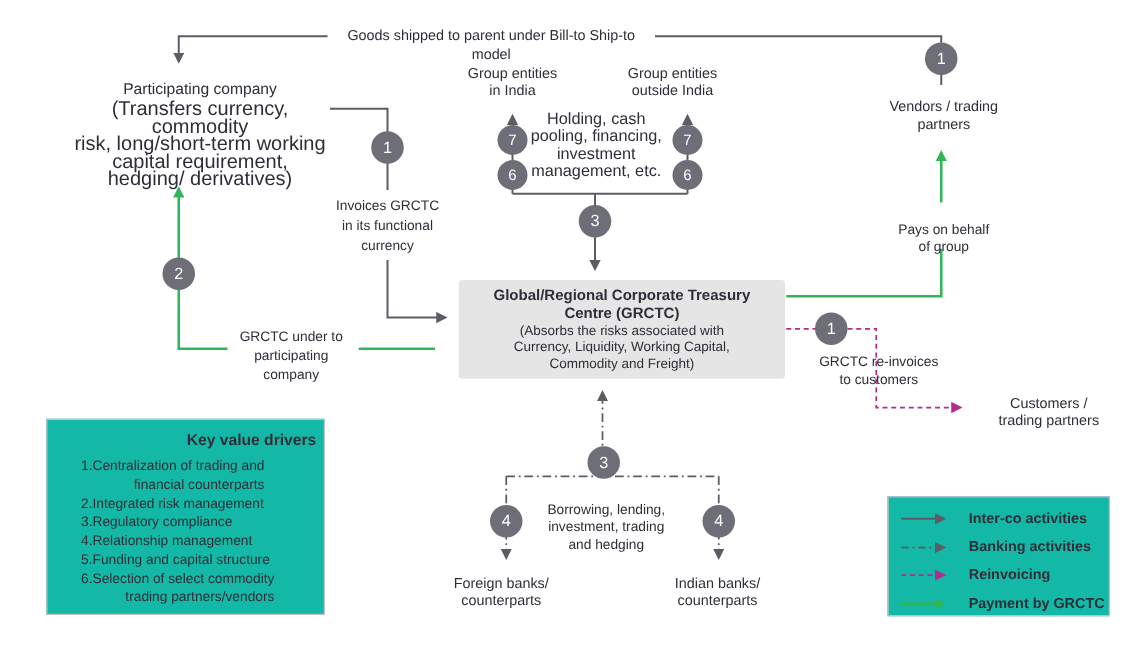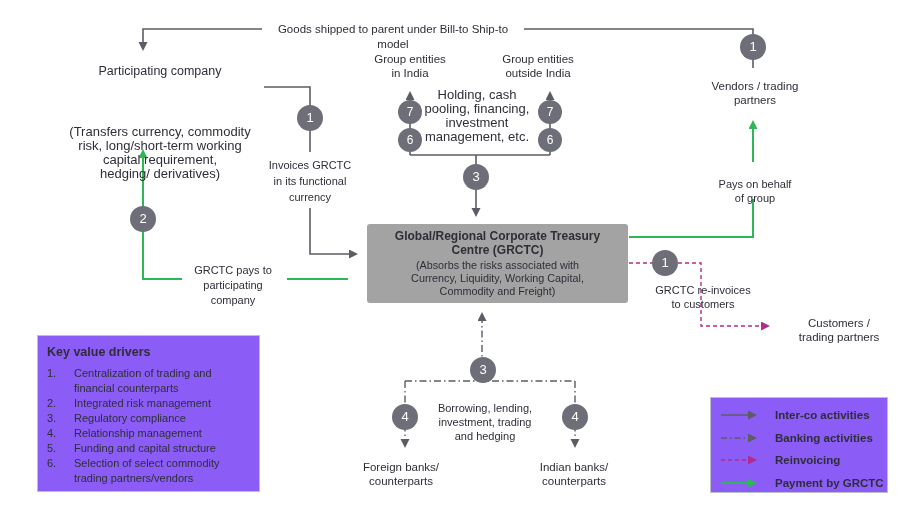--- a/index.html
+++ b/index.html
@@ -30,32 +30,33 @@
     border-radius: 50%;
     background: #6e6e79;
     color: #ffffff;
     font-size: 13px;
     line-height: 26px;
     text-align: center;
   }
   .grctc-box {
     position: absolute;
     left: 367px; top: 224px; width: 261px; height: 79px;
-    background: #a3a3a3;
+    background: #e5e5e5;
     border-radius: 3px;
     display: flex; flex-direction: column; justify-content: center;
     text-align: center;
     padding: 2px 6px;
   }
   .grctc-box .g-title { font-weight: bold; font-size: 12px; line-height: 14px; white-space: pre-line; }
   .grctc-box .g-sub   { font-size: 10.8px; line-height: 13px; white-space: pre-line; margin-top: 2px; }
   .panel {
     position: absolute;
-    background: #8b5cf6;
+    background: #14b8a6;
     border: 1px solid #bfbfc9;
+    text-align: right;
   }
   .kvd { left: 37px; top: 335px; width: 223px; height: 157px; padding: 9px 6px 0 9px; }
   .kvd-title { font-weight: bold; font-size: 12.5px; margin-bottom: 7px; }
   .kvd-row { display: flex; font-size: 11px; line-height: 15px; }
   .kvd-num { width: 27px; flex: none; }
   .kvd-text { white-space: pre-line; }
   .legend { left: 710px; top: 397px; width: 178px; height: 96px; padding: 6px 0 0 8px; }
   .legend-row { display: flex; align-items: center; height: 22.5px; }
   .legend-row svg { flex: none; margin-right: 10px; }
   .legend-label { font-size: 11.5px; font-weight: bold; }
@@ -104,30 +105,30 @@
       <path d="M629,237 L753,237 L753,199"></path>
       <path d="M753,162 L753,122" marker-end="url(#agr)"></path>
       <path d="M348,279 L287,279"></path>
       <path d="M182,279 L143,279 L143,151" marker-end="url(#agr)"></path>
     </g>
   </svg>
 
   <div class="label banner" style="left:262px; top:22px; width:262px;">Goods shipped to parent under Bill-to Ship-to model</div>
 
   <div class="label big" style="left:60px; top:64px; width:200px;">Participating company</div>
-  <div class="label lh14" style="left:50px; top:81px; width:220px; font-size:13px;margin-top:44px;">(Transfers currency, commodity
+  <div class="label lh14" style="left:50px; top:81px; width:220px; font-size:16px;">(Transfers currency, commodity
 risk, long/short-term working
 capital requirement,
 hedging/ derivatives)</div>
 
   <div class="label" style="left:250px; top:157px; width:120px; line-height:16px;">Invoices GRCTC
 in its functional
 currency</div>
 
-  <div class="label" style="left:175px; top:263px; width:116px;">GRCTC pays to
+  <div class="label" style="left:175px; top:263px; width:116px;">GRCTC under to
 participating
 company</div>
 
   <div class="label lh14" style="left:350px; top:52px; width:120px; font-size:11.5px;">Group entities
 in India</div>
   <div class="label lh14" style="left:478px; top:52px; width:120px; font-size:11.5px;">Group entities
 outside India</div>
 
   <div class="label lh14" style="left:417px; top:88px; width:120px; font-size:13px;">Holding, cash
 pooling, financing,

